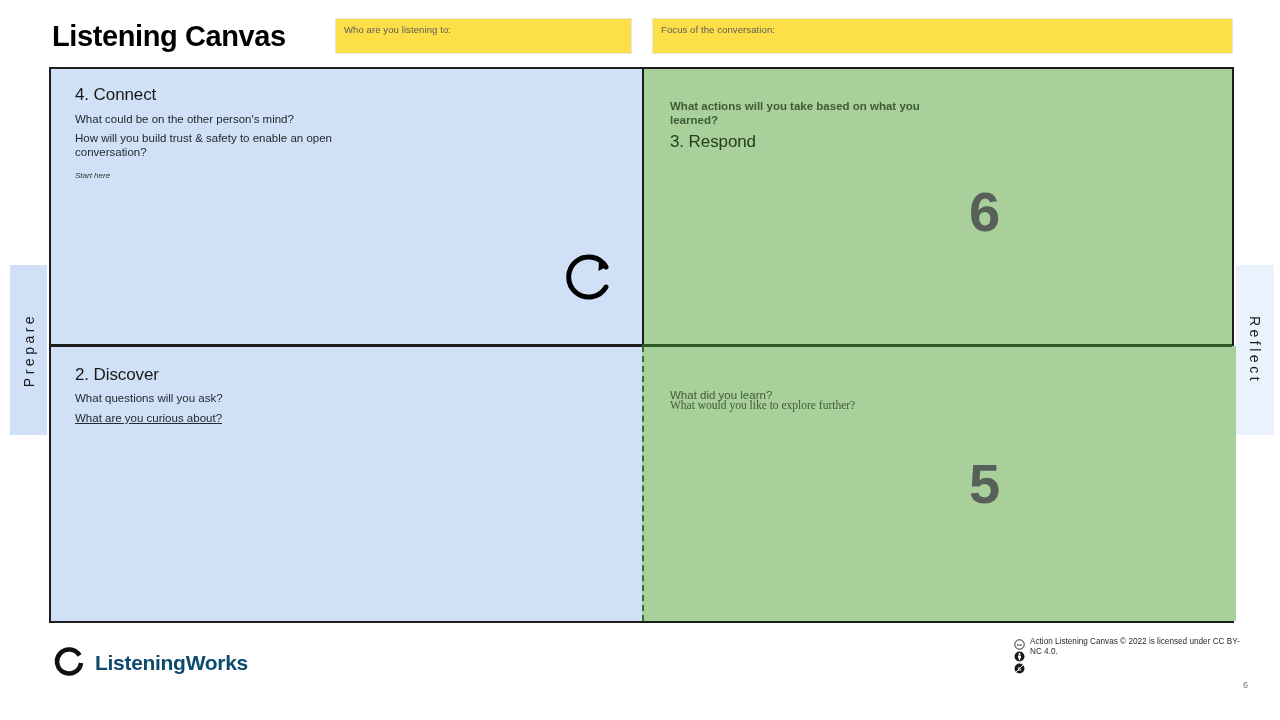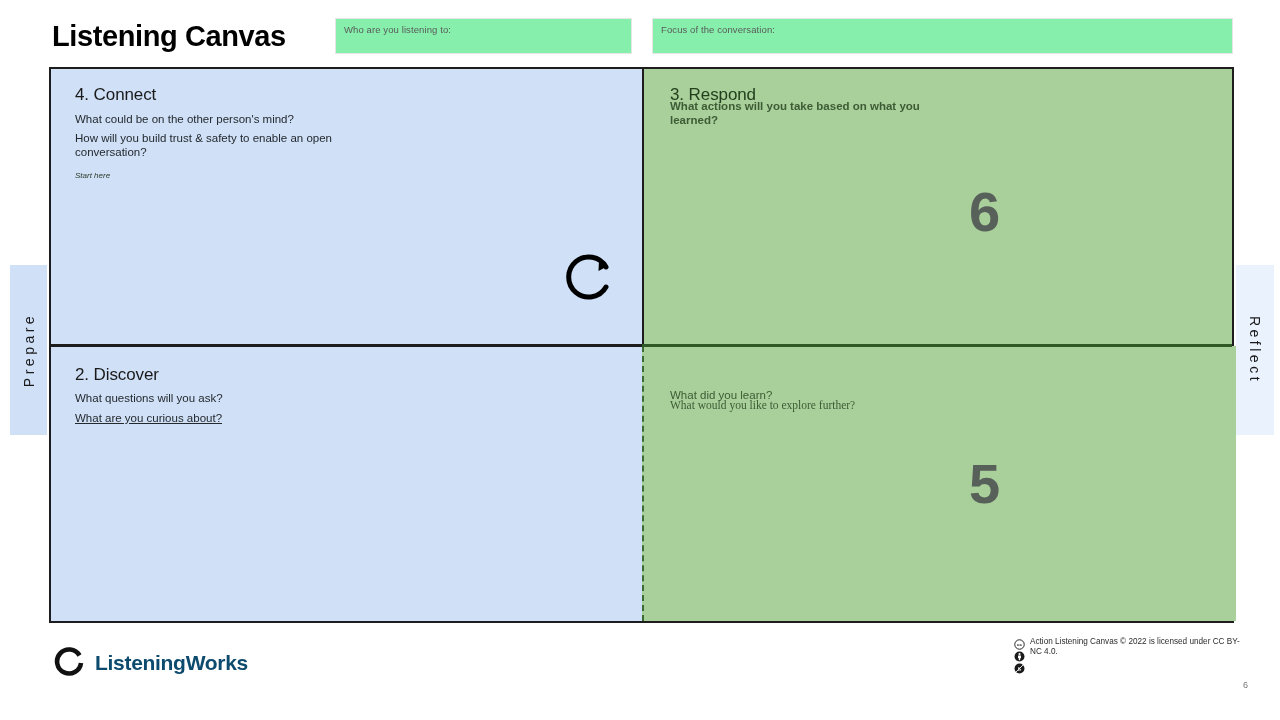--- a/index.html
+++ b/index.html
@@ -25,21 +25,21 @@
   #canvas-title {
     position: absolute;
     left: 52px; top: 20px;
     font-size: 29px;
     font-weight: bold;
     letter-spacing: -0.4px;
     color: #000000;
   }
   .header-field {
     position: absolute;
-    background: #86efac;
+    background: #fde047;
     border: 1px solid #e6e6e6;
     box-sizing: border-box;
   }
   #field-listening-to {
     left: 335px; top: 18px;
     width: 297px; height: 36px;
   }
   #field-focus {
     left: 652px; top: 18px;
     width: 581px; height: 36px;
@@ -142,21 +142,21 @@
     color: #1a1a1a;
     letter-spacing: -0.1px;
   }
   .quad-line {
     position: absolute;
     left: 24px;
     font-size: 11.5px;
     line-height: 14px;
     color: #24292e;
   }
-  .green .quad-title { color: #23401d; }
+  .green .quad-title { color: #23401d; margin-top: 47px; }
   .green .quad-line { color: #3d5c35; }
 
   #connect-title { top: 16px; }
   #connect-q1 { top: 43px; }
   #connect-q2 { top: 62px; width: 300px; }
   #connect-starthere {
     position: absolute;
     left: 24px; top: 102px;
     font-size: 8px;
     font-style: italic;

